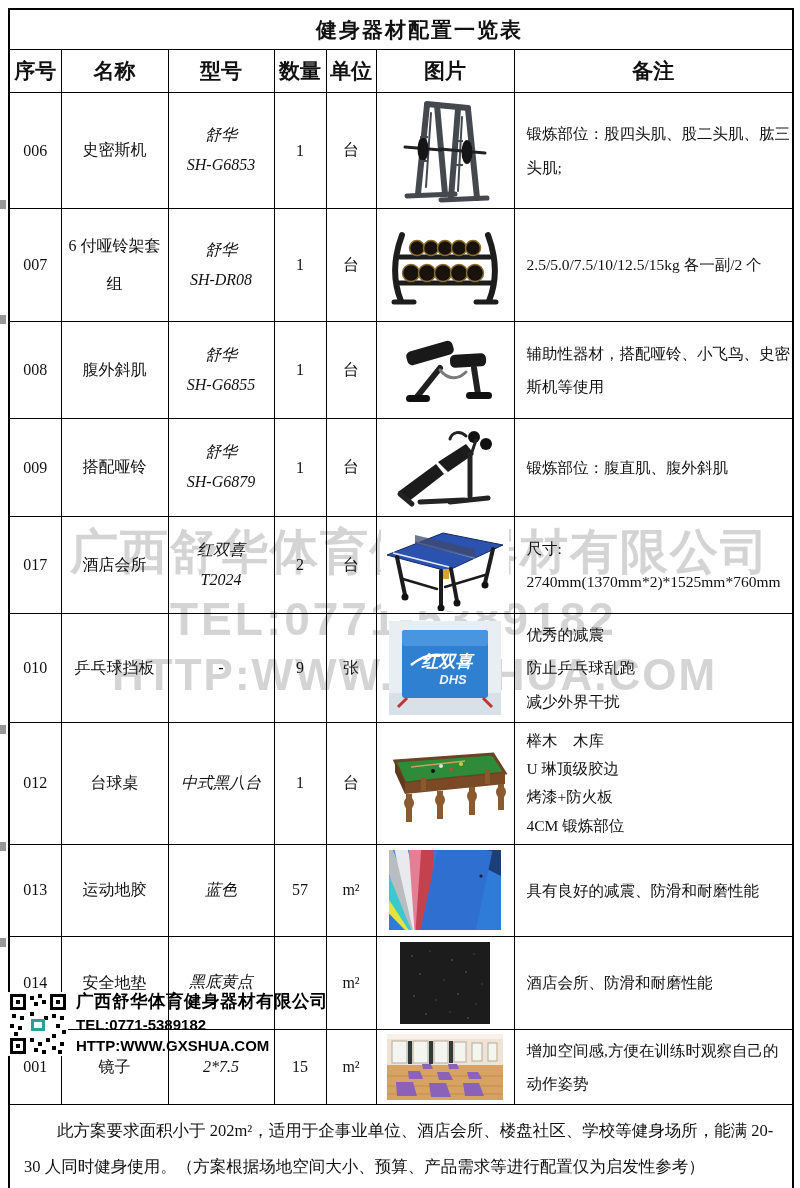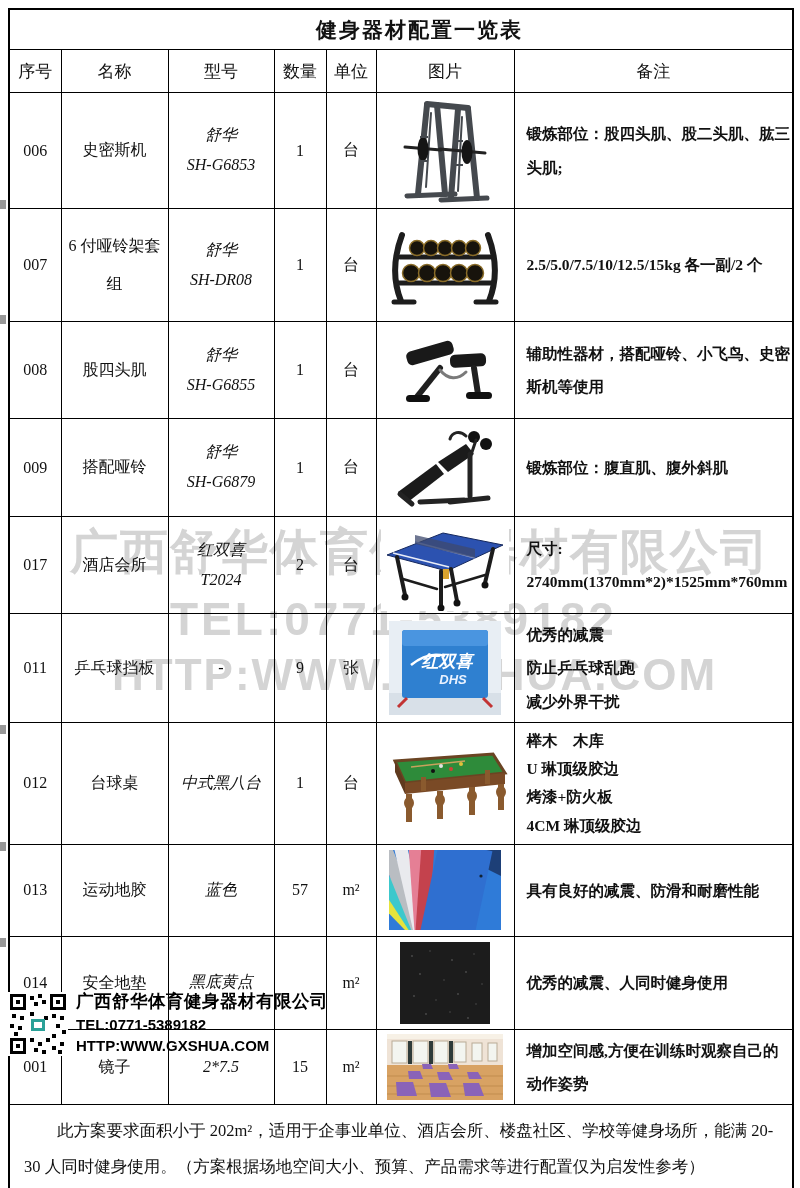--- a/index.html
+++ b/index.html
@@ -9,26 +9,26 @@
   
   .wm{position:absolute;z-index:1;color:#d4d4d4;font-family:"Liberation Sans","DejaVu Sans",sans-serif;font-weight:bold;white-space:nowrap;pointer-events:none;}
   .wm1{left:70px;top:520px;font-size:48px;letter-spacing:2px;}
   .wm2{left:170px;top:592px;font-size:46px;letter-spacing:3px;}
   .wm3{left:112px;top:650px;font-size:44px;letter-spacing:2px;}
 
   table{position:relative;z-index:2;border-collapse:collapse;table-layout:fixed;width:784px;margin:8px 0 0 8px;background:transparent;}
   td{border:1px solid #000;text-align:center;vertical-align:middle;font-size:16px;padding:2px 3px;overflow:hidden;background:transparent;word-break:break-all;}
   table{border:2px solid #000;}
   .title-cell{font-size:21px;font-weight:bold;letter-spacing:2px;height:35px;padding-left:40px;}
-  tr.head td{font-weight:normal;font-size:17px;height:38px;}
+  tr.head td{font-weight:bold;font-size:21px;height:38px;}
   .h118{height:116px}.h115{height:113px}.h99{height:97px}.h100{height:98px}
   .h111{height:109px}.h116{height:114px}.h94{height:92px}.h95{height:93px}.h76{height:74px}
   .c-model .line{line-height:1.3;margin:9px 0;font-style:italic;}
   .c-name{line-height:2.4;}
-  .c-remark{text-align:left;padding:4px 1px 4px 12px;font-size:15.5px;font-weight:bold;}
+  .c-remark{text-align:left;padding:4px 1px 4px 12px;font-size:15.5px;}
   .c-remark .line{line-height:2.15;}
   tr.tight .c-remark .line{line-height:1.82;}
   .c-img{padding:0;}
   .c-img svg{display:block;margin:0 auto;}
   tr.footer td{text-align:left;font-size:16.5px;line-height:2.15;padding:8px 14px 10px 14px;text-indent:2em;height:71px;vertical-align:top;word-break:normal;}
 
   
   .stamp{position:absolute;z-index:3;left:8px;top:990px;width:330px;pointer-events:none;}
   .stamp .qr{position:absolute;left:0;top:2px;}
   .stamp .lines{position:absolute;left:68px;top:0;font-family:"Liberation Sans","DejaVu Sans",sans-serif;font-weight:bold;color:#000;white-space:nowrap;}
@@ -143,21 +143,21 @@
           </g>
         </svg>
       </td>
       <td class="c-remark">
             <div class="line">2.5/5.0/7.5/10/12.5/15kg 各一副/2 个</div>
           </td>
     </tr>
 
     <tr class="h99">
       <td>008</td>
-      <td class="c-name">股四头肌</td>
+      <td class="c-name">腹外斜肌</td>
       <td class="c-model">
             <div class="line">舒华</div>
             <div class="line">SH-G6855</div>
           </td>
       <td>1</td>
       <td>台</td>
       <td class="c-img">
         <svg width="118" height="80" viewBox="0 0 118 80">
           <rect width="118" height="80" fill="#fff"></rect>
           <rect x="20" y="16" width="48" height="14" rx="5" fill="#191919" transform="rotate(-16 44 23)"></rect>
@@ -238,21 +238,21 @@
           <rect x="62" y="50" width="6" height="10" fill="#d9a32e"></rect>
         </svg>
       </td>
       <td class="c-remark">
             <div class="line">尺寸:</div>
             <div class="line">2740mm(1370mm*2)*1525mm*760mm</div>
           </td>
     </tr>
 
     <tr class="h111">
-      <td>011</td>
+      <td>010</td>
       <td class="c-name">乒乓球挡板</td>
       <td class="c-model">
             <div class="line">-</div>
           </td>
       <td>9</td>
       <td>张</td>
       <td class="c-img">
         <svg width="112" height="94" viewBox="0 0 112 94">
           <rect width="112" height="94" fill="#e8eef4"></rect>
           <rect y="72" width="112" height="22" fill="#d8e0e8"></rect>
@@ -302,21 +302,21 @@
           <circle cx="60" cy="27" r="2" fill="#e3e3e3"></circle>
               <circle cx="70" cy="30" r="2" fill="#c43"></circle>
           <circle cx="80" cy="25" r="2" fill="#e0c23a"></circle>
               <circle cx="52" cy="32" r="2" fill="#111"></circle>
         </svg>
       </td>
       <td class="c-remark">
             <div class="line">榉木　木库</div>
             <div class="line">U 琳顶级胶边</div>
             <div class="line">烤漆+防火板</div>
-            <div class="line">4CM 琳顶级胶边</div>
+            <div class="line">4CM 锻炼部位</div>
           </td>
     </tr>
 
     <tr class="h94">
       <td>013</td>
       <td class="c-name">运动地胶</td>
       <td class="c-model">
             <div class="line">蓝色</div>
           </td>
       <td>57</td>
@@ -366,21 +366,21 @@
             <circle cx="36" cy="58" r="0.8"></circle>
                 <circle cx="58" cy="52" r="0.9"></circle>
                 <circle cx="76" cy="62" r="0.8"></circle>
             <circle cx="26" cy="72" r="0.9"></circle>
                 <circle cx="50" cy="70" r="0.8"></circle>
                 <circle cx="68" cy="76" r="0.9"></circle>
           </g>
         </svg>
       </td>
       <td class="c-remark">
-            <div class="line">优秀的减震、人同时健身使用</div>
+            <div class="line">酒店会所、防滑和耐磨性能</div>
           </td>
     </tr>
 
     <tr class="h76">
       <td>001</td>
       <td class="c-name">镜子</td>
       <td class="c-model">
             <div class="line">2*7.5</div>
           </td>
       <td>15</td>

